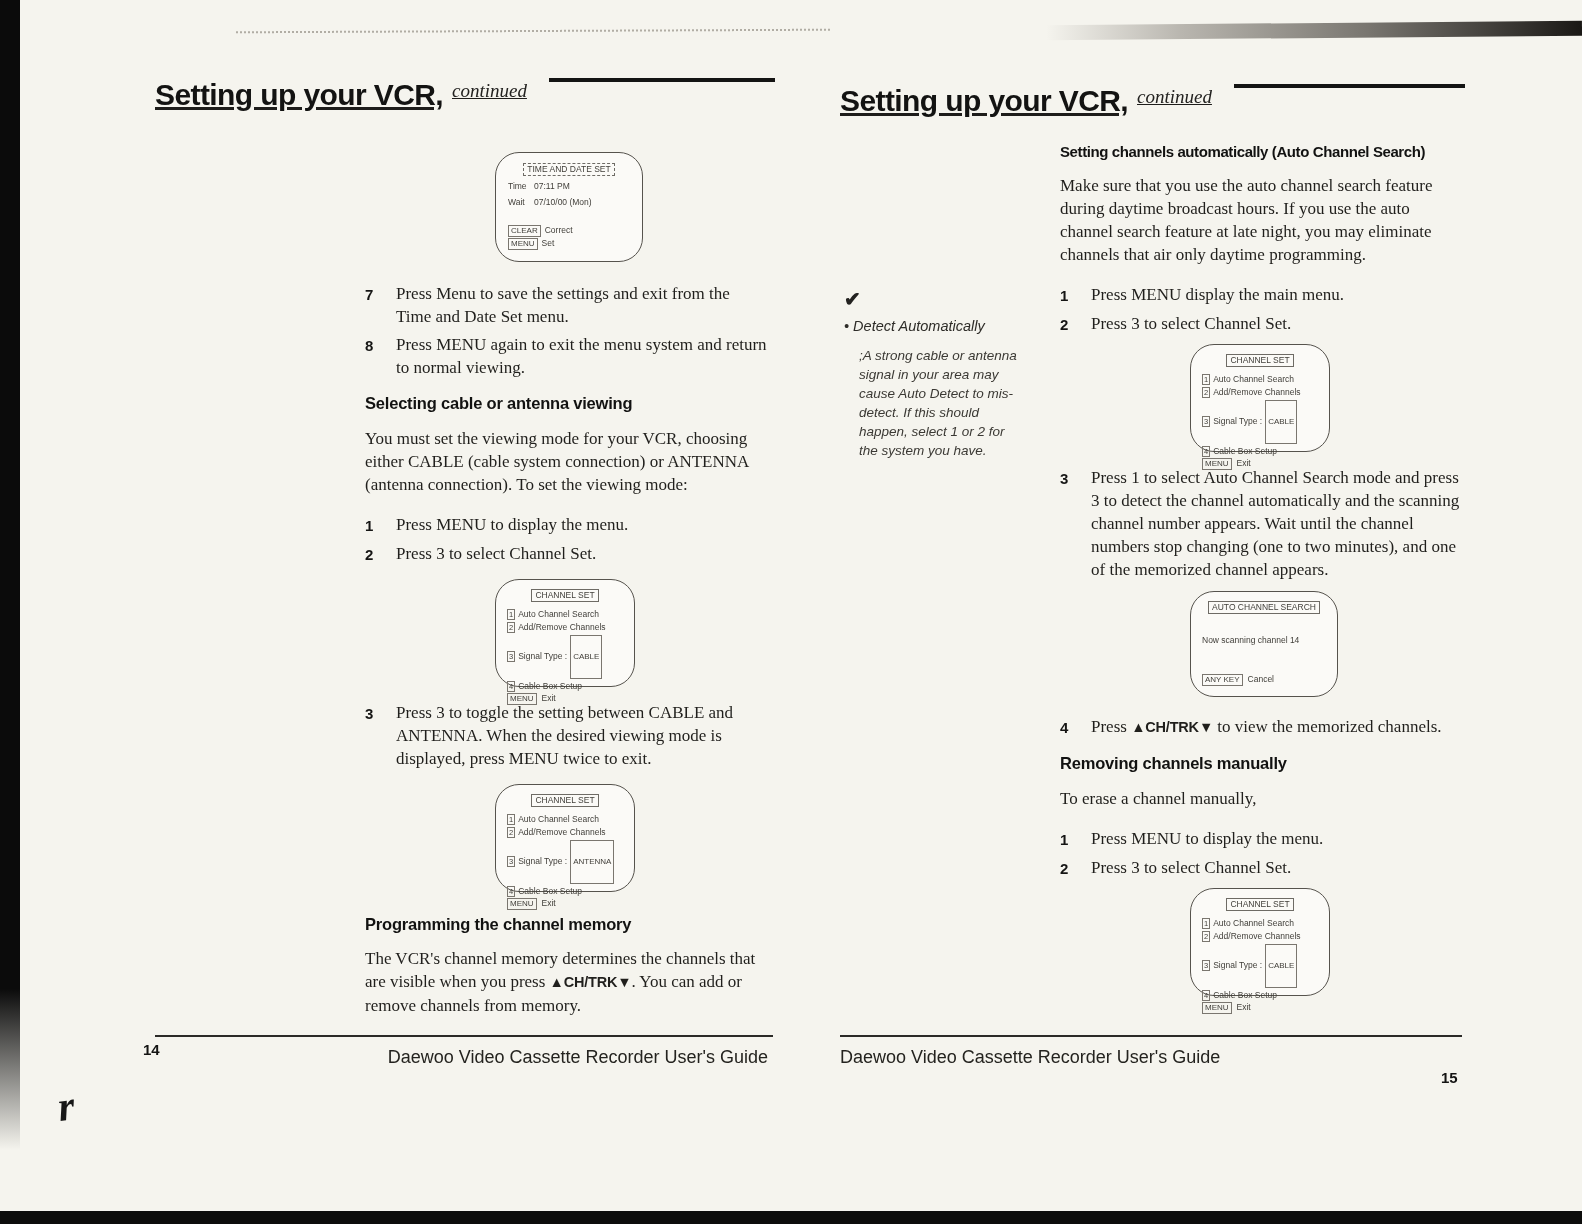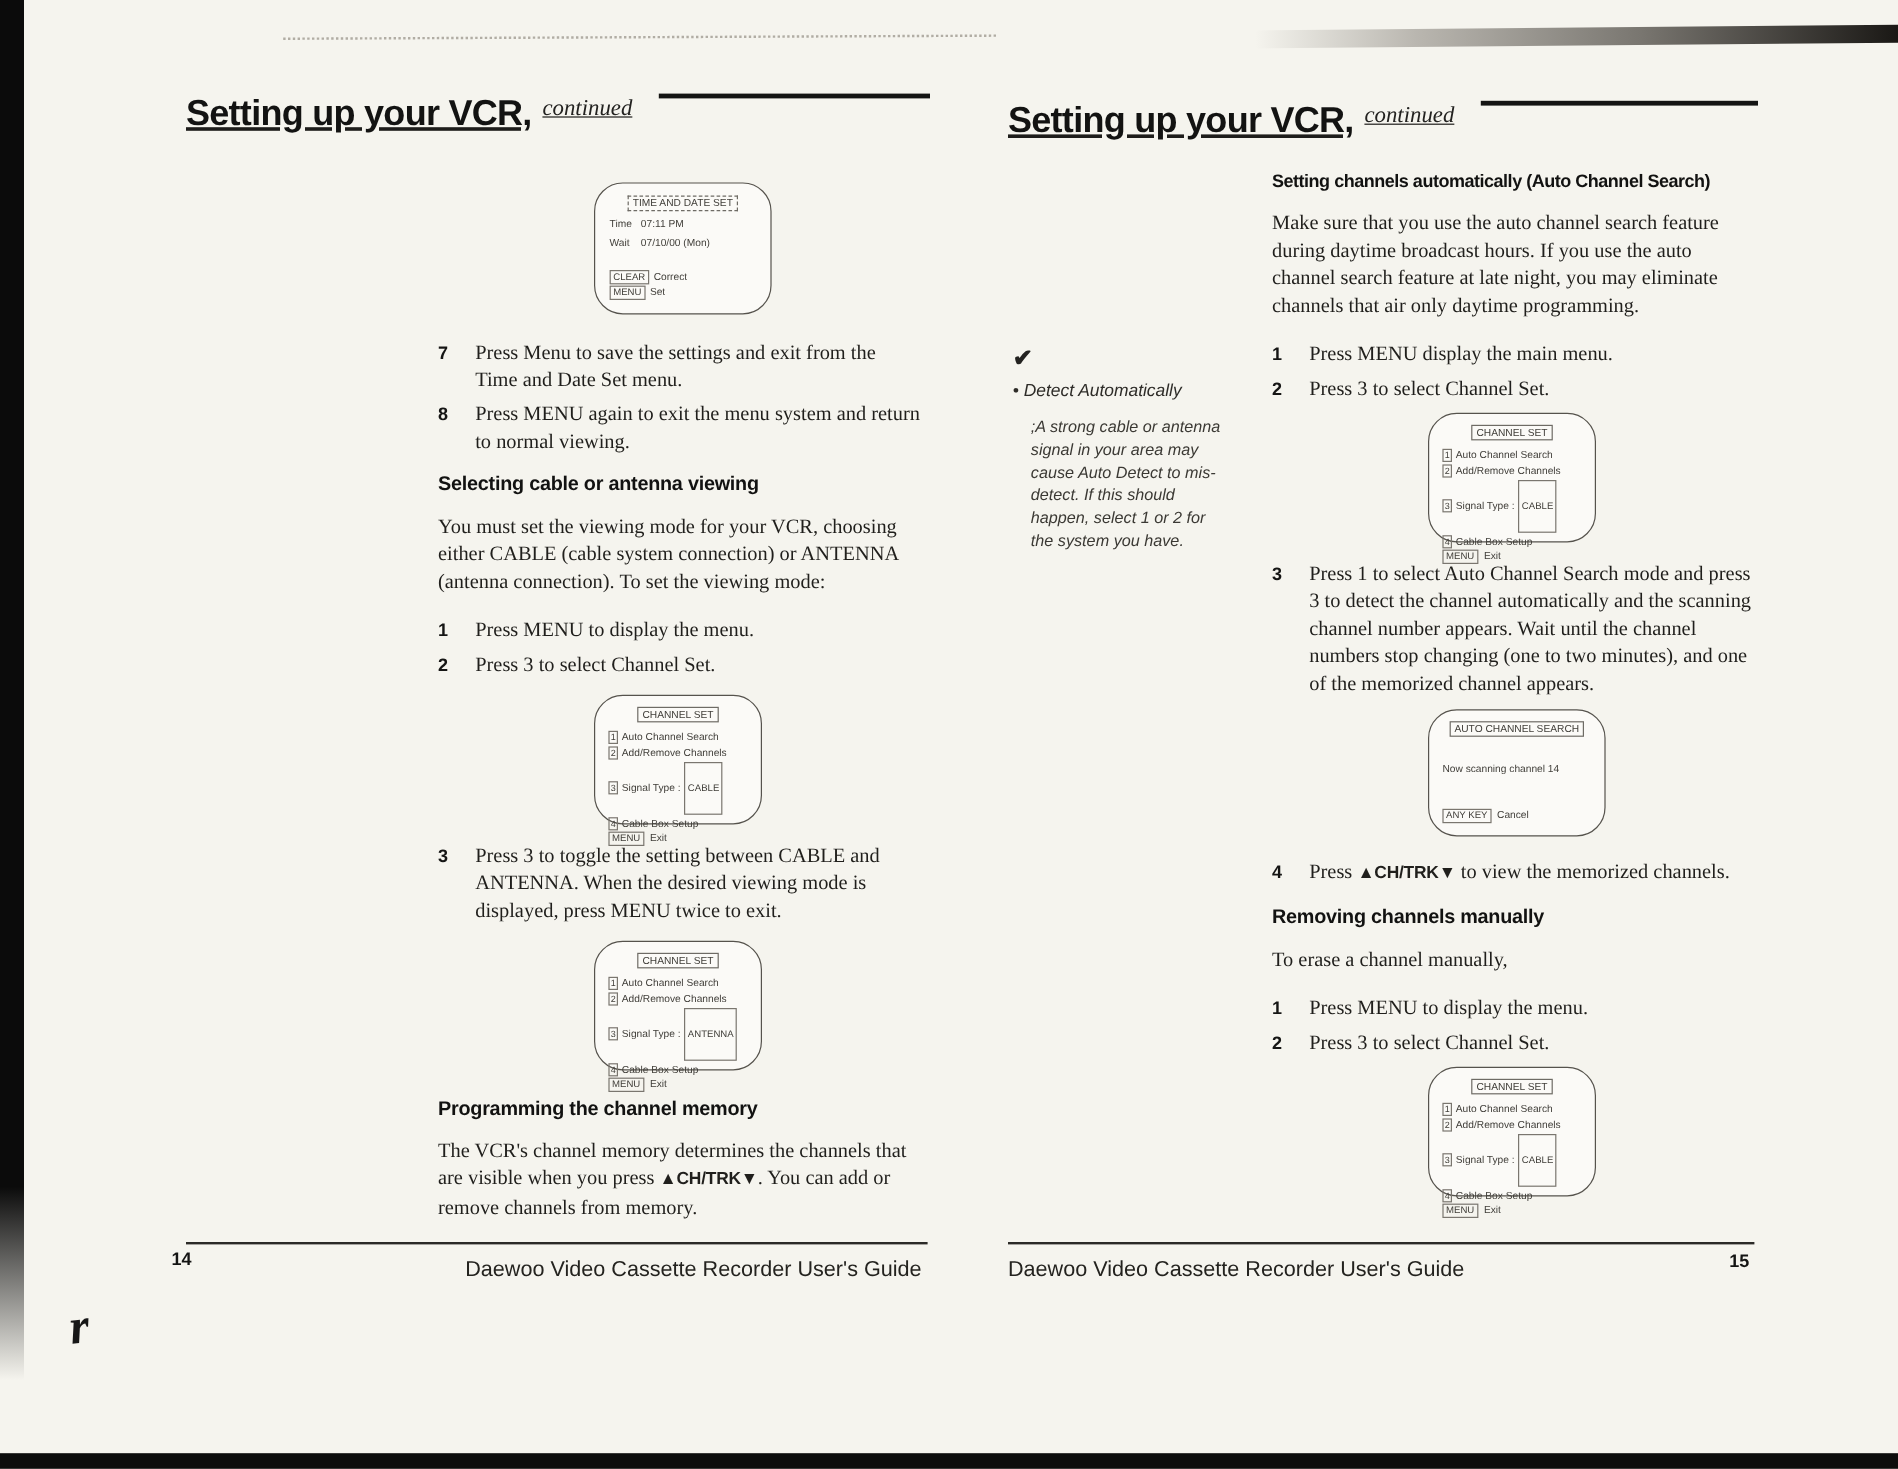--- a/index.html
+++ b/index.html
@@ -77,21 +77,21 @@
   .margin-note{position:absolute;left:844px;top:288px;width:178px;font-family:"Liberation Sans",sans-serif;color:#34322d;}
   .note-check{font-size:20px;font-weight:700;color:#232220;line-height:22px;}
   .note-title{font-style:italic;font-size:14.5px;line-height:19px;margin-top:7px;color:#2e2c28;}
   .note-body{font-style:italic;font-size:13.5px;line-height:19px;margin-top:10px;margin-left:15px;width:158px;color:#3b3934;}
   
   .footer-rule{position:absolute;height:2px;background:#2b2a27;top:1035px;}
   .footer-rule-left{left:155px;width:618px;}
   .footer-rule-right{left:840px;width:622px;}
   .page-num{position:absolute;font-family:"Liberation Sans",sans-serif;font-weight:700;font-size:15px;color:#141413;}
   .page-num-left{left:143px;top:1041px;}
-  .page-num-right{left:1441px;top:1043px;}
+  .page-num-right{left:1441px;top:1069px;}
   .guide-title{position:absolute;font-family:"Liberation Sans",sans-serif;font-size:18px;color:#24231f;top:1047px;white-space:nowrap;}
   .guide-left{left:155px;width:613px;text-align:right;}
   .guide-right{left:840px;}
 </style>
 </head>
 <body>
 
 <div class="scan-edge-left"></div>
 <div class="scan-edge-bottom"></div>
 <div class="scan-smudge"></div>

